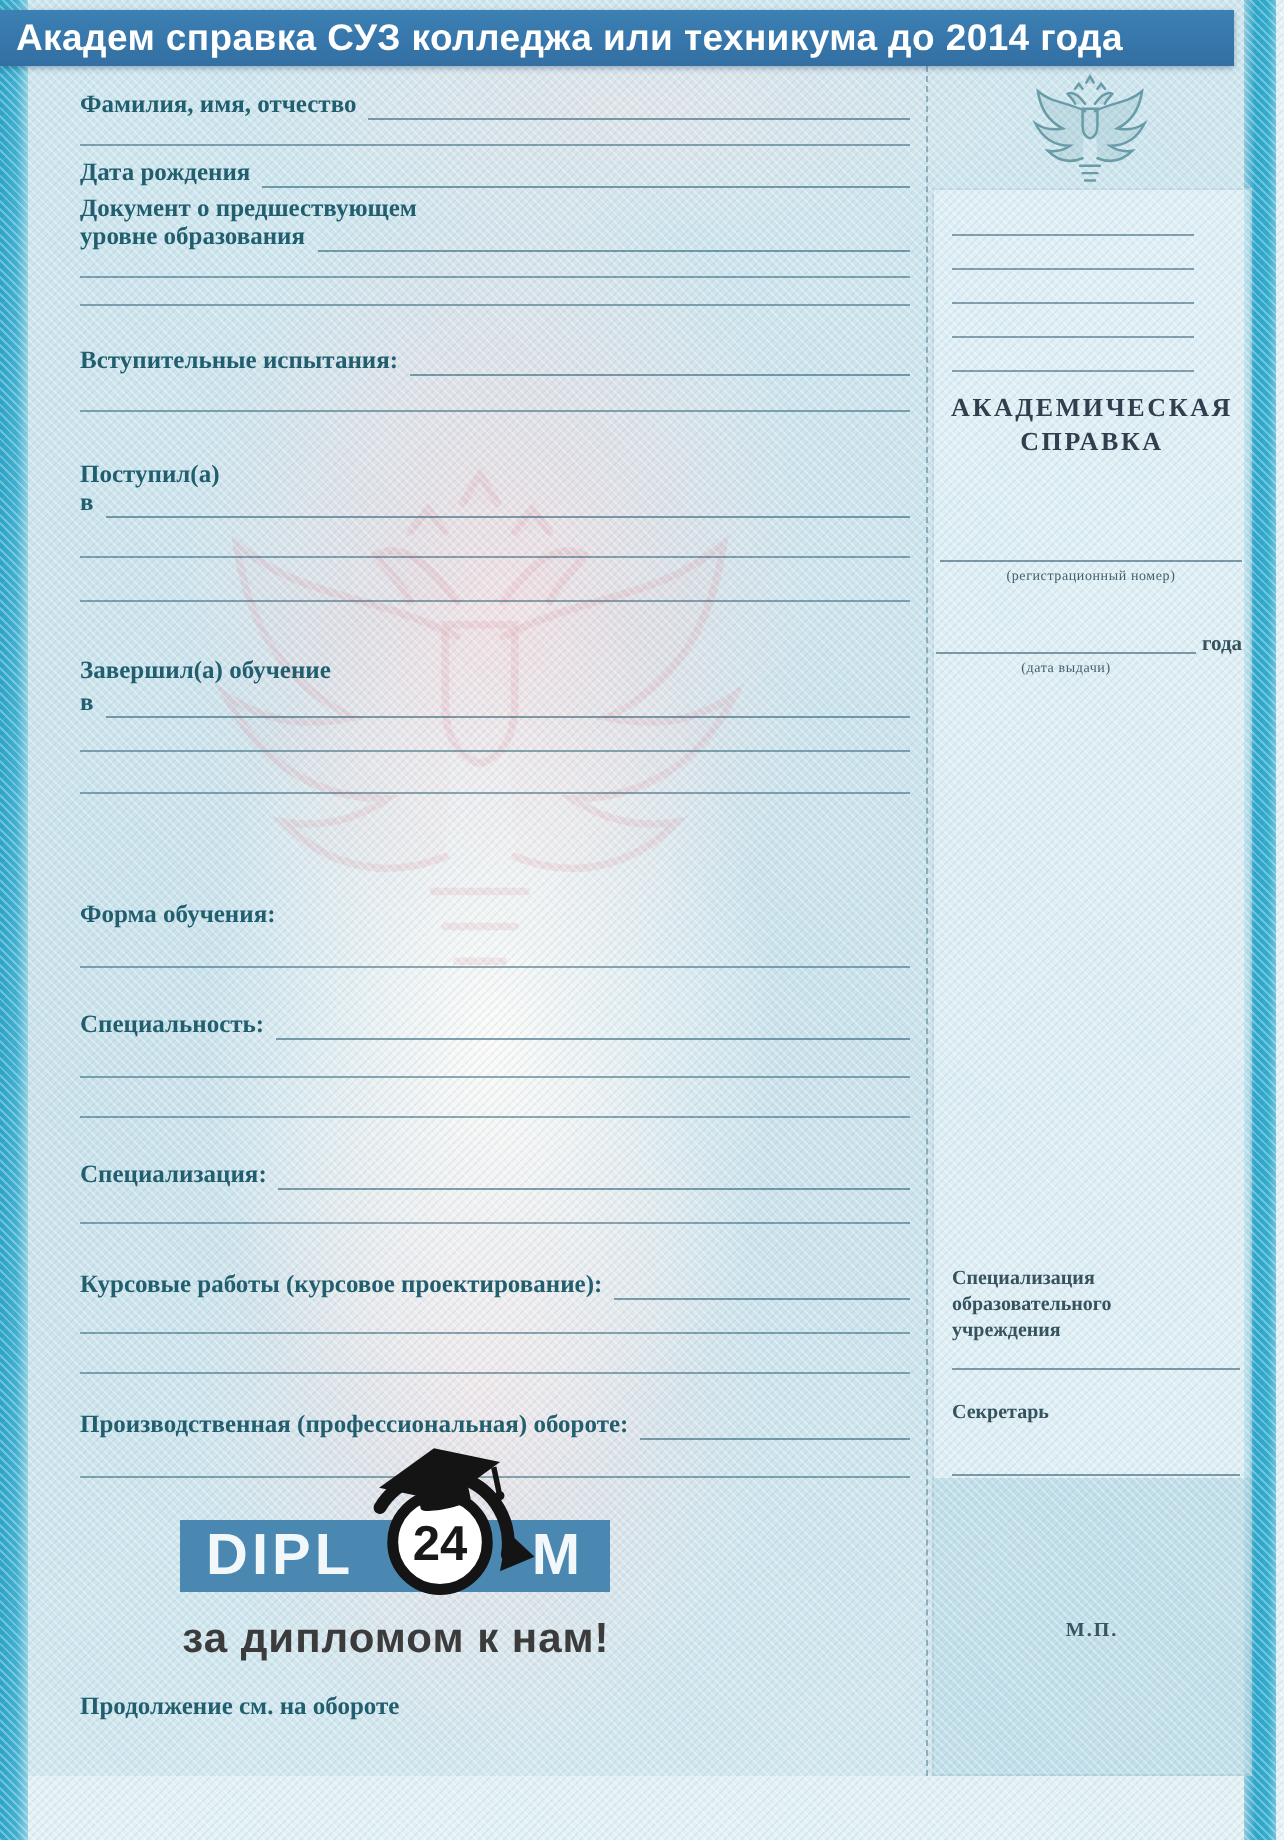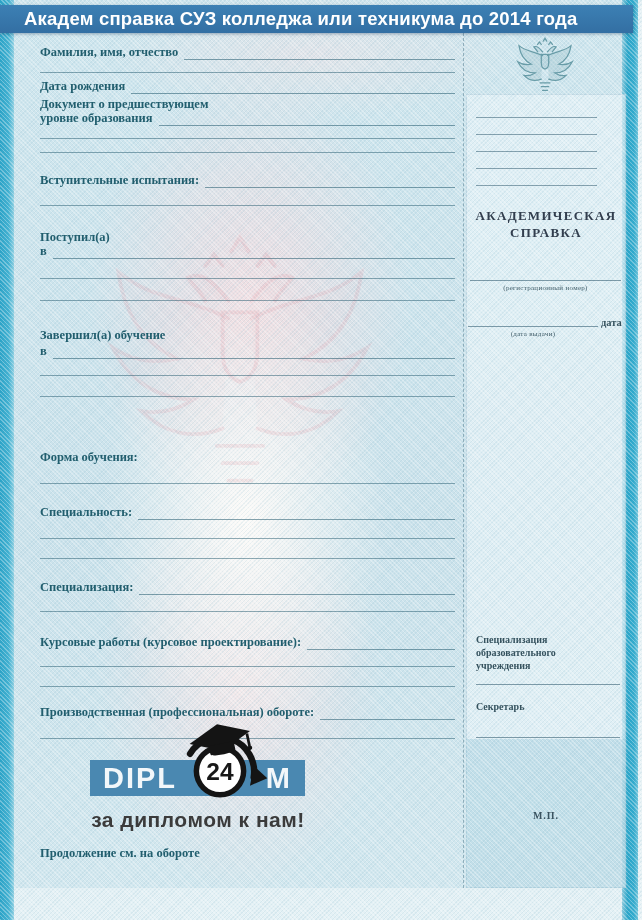--- a/index.html
+++ b/index.html
@@ -20,39 +20,39 @@
       repeating-linear-gradient(135deg, rgba(120,175,196,.14) 0 1px, rgba(120,175,196,0) 1px 3px);}
   .edge-left{position:absolute;left:0;top:0;width:14px;height:920px;z-index:1;
     background:linear-gradient(90deg,#2aa3c7 0%,#3fb0d1 60%,#8fd0e2 100%);}
   .edge-right{position:absolute;left:622px;top:0;width:16px;height:920px;z-index:1;
     background:linear-gradient(90deg,#8ecbdd 0%,#29a5c9 35%,#31abce 75%,#6cc3da 100%);}
   .edge-right-sliver{position:absolute;left:638px;top:0;width:4px;height:920px;z-index:1;background:#e9f3f6;}
   .bottom-strip{position:absolute;left:14px;top:888px;width:608px;height:32px;z-index:2;background:rgba(255,255,255,.38);}
 
   .banner{position:absolute;left:0;top:5px;width:617px;height:28px;z-index:6;
     background:linear-gradient(180deg,#3c80b4,#336fa3);
-    display:flex;align-items:center;box-shadow:0 1px 3px rgba(10,40,80,.35);padding-left:16px;}
+    display:flex;align-items:center;box-shadow:0 1px 3px rgba(10,40,80,.35);}
   .banner span{font-family:"Liberation Sans",sans-serif;font-weight:bold;font-size:18.5px;
     color:#ffffff;white-space:nowrap;padding-left:8px;letter-spacing:.2px;}
 
   .wm-eagle{position:absolute;left:95px;top:212px;width:290px;height:282px;z-index:2;opacity:.4;}
   .emblem{position:absolute;left:514px;top:33px;width:62px;height:60px;z-index:4;opacity:.85;}
 
   .row{position:absolute;left:40px;right:187px;height:16px;z-index:4;
     display:flex;align-items:flex-end;}
   .lbl{font-weight:bold;font-size:12.5px;color:#215e6e;white-space:nowrap;padding-right:6px;line-height:15px;}
   .fill{flex:1;border-bottom:1px solid rgba(35,90,110,.55);height:100%;}
   .hr{position:absolute;left:40px;width:415px;height:0;border-bottom:1px solid rgba(35,90,110,.5);z-index:4;}
 
   .vdivider{position:absolute;left:463px;top:33px;height:855px;width:0;border-left:1px dashed rgba(60,105,125,.45);z-index:4;}
   .rpanel{position:absolute;left:466px;top:94px;width:160px;height:794px;z-index:2;
     background:rgba(238,248,251,.55);border:1px solid rgba(125,165,185,.28);box-sizing:border-box;}
   .shortline{position:absolute;left:476px;width:121px;height:0;border-bottom:1px solid rgba(55,95,115,.55);z-index:4;}
   .rtitle{position:absolute;left:466px;top:195px;width:160px;z-index:4;text-align:center;
-    font-weight:bold;font-size:13px;letter-spacing:1.3px;color:#323e4e;line-height:17px;margin-top:12px;}
+    font-weight:bold;font-size:13px;letter-spacing:1.3px;color:#323e4e;line-height:17px;}
   .rline{position:absolute;height:0;border-bottom:1px solid rgba(55,95,115,.6);z-index:4;}
   .rcaption{position:absolute;z-index:4;text-align:center;font-size:7px;color:#44606c;letter-spacing:.3px;}
   .ryear{position:absolute;left:601px;top:317px;z-index:4;font-size:10.5px;font-weight:bold;color:#35525e;}
   .rhead{position:absolute;left:476px;top:633px;width:150px;z-index:4;
     font-weight:bold;font-size:10px;color:#35525e;line-height:13px;}
   .rsec{position:absolute;left:476px;top:701px;z-index:4;font-weight:bold;font-size:10px;color:#35525e;}
   .rdark{position:absolute;left:466px;top:739px;width:160px;height:149px;z-index:3;background:rgba(145,195,214,.38);}
   .rmp{position:absolute;left:466px;top:810px;width:160px;z-index:4;text-align:center;
     font-weight:bold;font-size:10px;letter-spacing:1px;color:#3a5360;}
 
@@ -220,21 +220,21 @@
 
   <div class="rtitle">
     <div>АКАДЕМИЧЕСКАЯ</div>
     <div>СПРАВКА</div>
   </div>
 
   <div class="rline" style="left:470px;top:280px;width:151px"></div>
   <div class="rcaption" style="left:470px;top:284px;width:151px">(регистрационный номер)</div>
 
   <div class="rline" style="left:468px;top:326px;width:130px"></div>
-  <span class="ryear">дата</span>
+  <span class="ryear">года</span>
   <div class="rcaption" style="left:468px;top:330px;width:130px">(дата выдачи)</div>
 
   <div class="rhead">
     <div>Специализация образовательного</div>
     <div>учреждения</div>
   </div>
   <div class="rline" style="left:476px;top:684px;width:144px"></div>
 
   <div class="rsec">Секретарь</div>
   <div class="rline" style="left:476px;top:737px;width:144px"></div>

